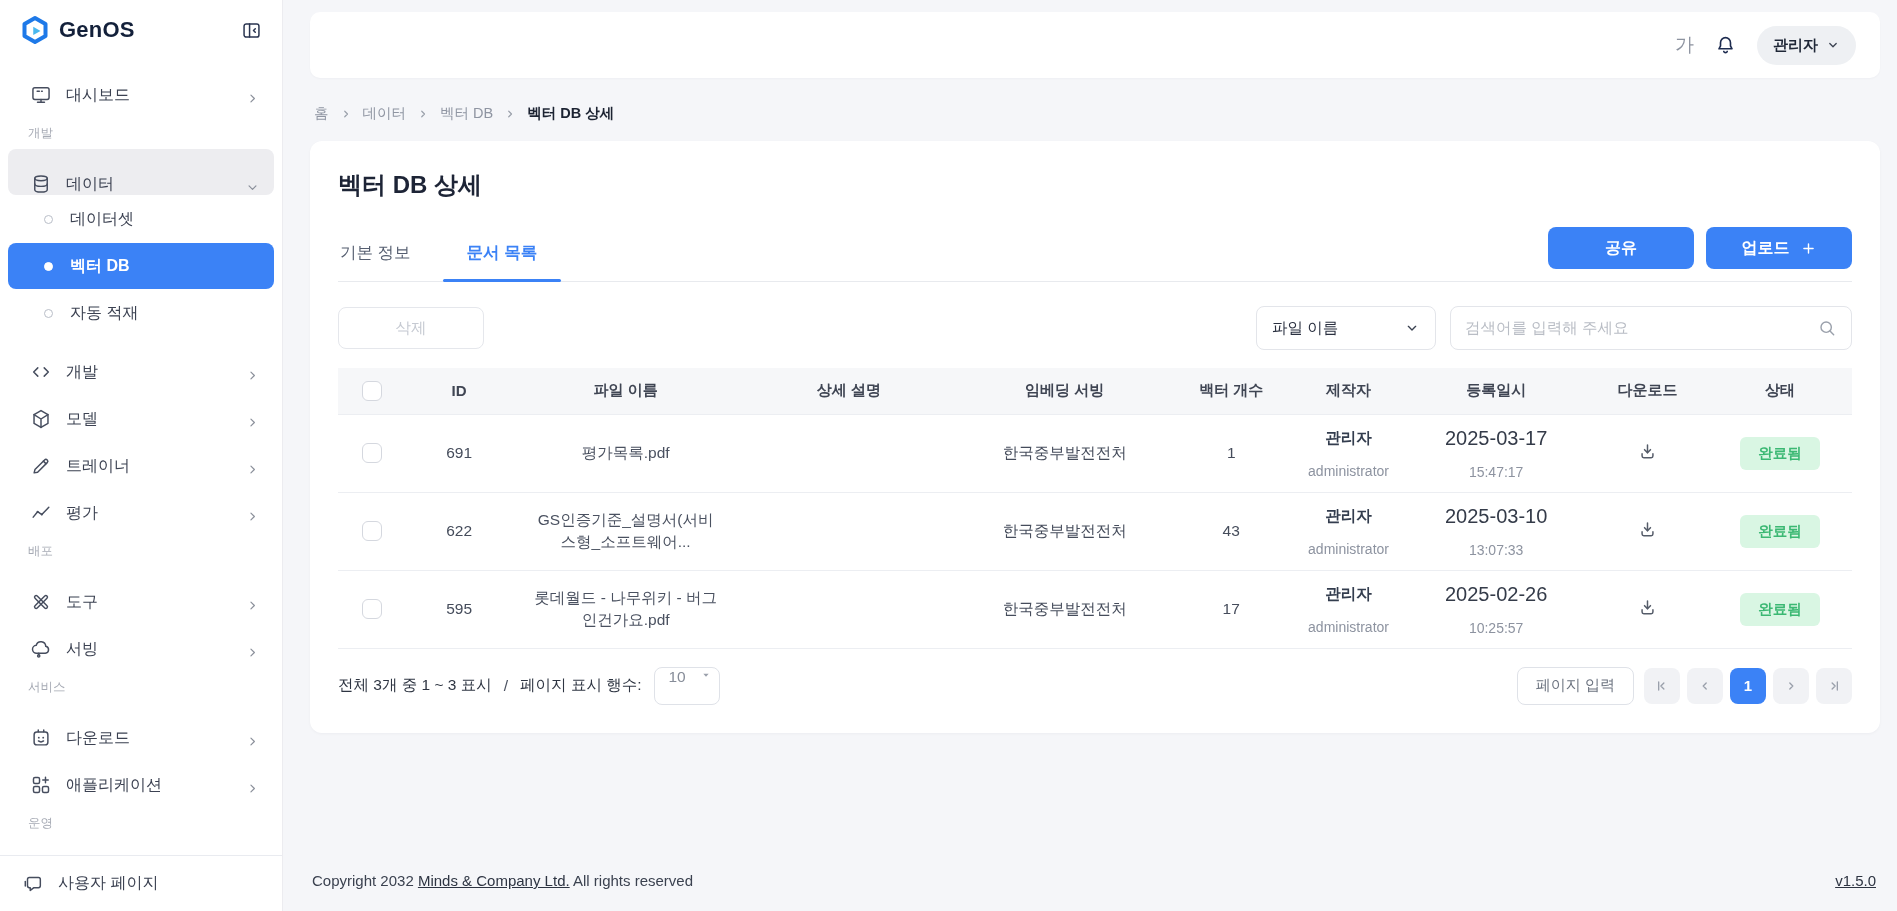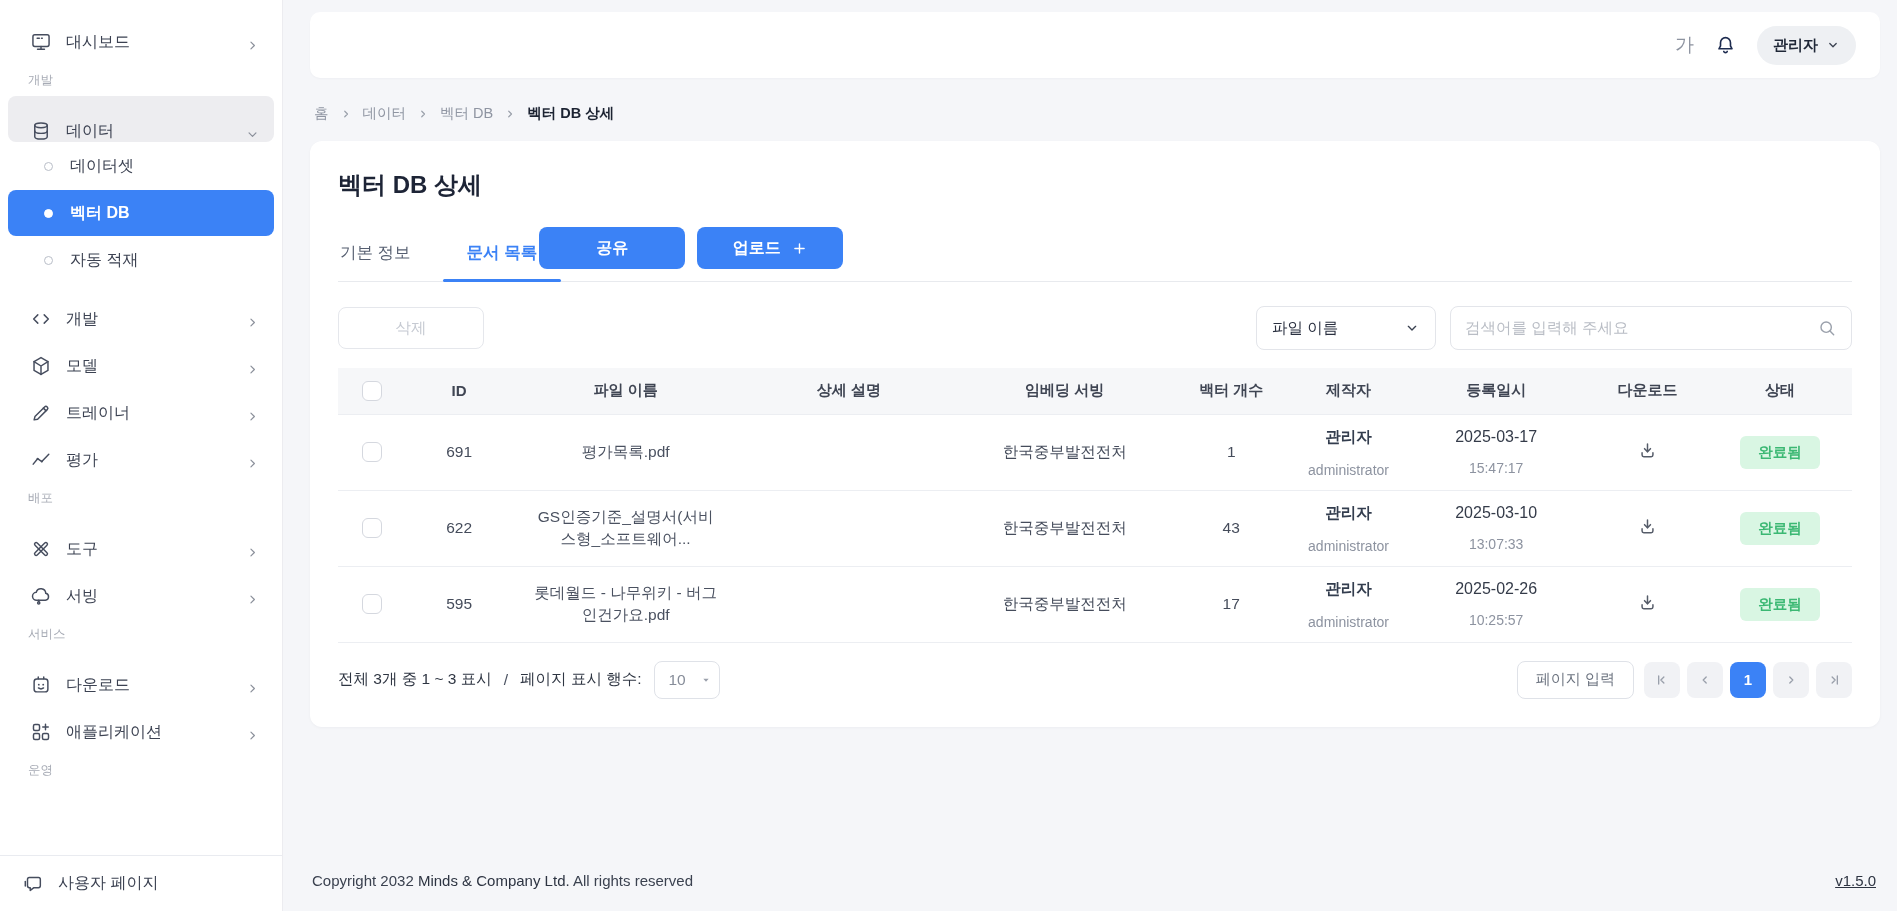--- a/index.html
+++ b/index.html
@@ -47,21 +47,21 @@
   .user-pill .chev { color: #3a4150; display: flex; }
 
   .breadcrumb { display: flex; align-items: center; gap: 11px; padding: 26px 4px 18px; font-size: 14.5px; color: #8f95a2; }
   .crumb { cursor: pointer; }
   .crumb-sep { display: flex; color: #9aa0ab; }
   .crumb--current { color: #1c2332; font-weight: 700; }
 
   .card { background: #fff; border-radius: 12px; padding: 26px 28px 6px; box-shadow: 0 1px 3px rgba(25,35,60,.04); }
   .page-title { font-size: 24px; font-weight: 700; color: #1d2436; margin: 2px 0 26px; }
 
-  .tabs-row { display: flex; align-items: center; border-bottom: 1px solid #e8eaee; }
+  .tabs-row { display: flex; justify-content: space-between; align-items: center; border-bottom: 1px solid #e8eaee; }
   .tabs { display: flex; gap: 52px; }
   .tab { padding: 14px 2px 17px; font-size: 16.5px; color: #555e70; cursor: pointer; position: relative; font-weight: 500; }
   .tab--active { color: #3b82f6; font-weight: 600; }
   .tab--active::after { content: ""; position: absolute; left: -22px; right: -22px; bottom: -1px; height: 3px;
                         background: #3b82f6; border-radius: 2px; }
   .head-actions { display: flex; gap: 12px; margin-bottom: 12px; }
   .btn-primary { height: 42px; min-width: 146px; border: none; border-radius: 8px; background: #3b82f6;
                  color: #fff; font-size: 16px; font-weight: 600; display: flex; align-items: center;
                  justify-content: center; gap: 10px; cursor: pointer; font-family: inherit; padding: 0 26px; }
 
@@ -82,50 +82,68 @@
 
   table { width: 100%; border-collapse: collapse; text-align: center; font-size: 15.5px; table-layout: fixed; }
   thead th { background: #f6f7f9; height: 46px; font-weight: 700; color: #3f4553; font-size: 15px; }
   tbody td { border-top: 1px solid #eceef2; padding: 12px 8px; color: #454c5b; height: 68px; vertical-align: middle; }
   tbody tr:last-child td { border-bottom: 1px solid #eceef2; }
   .cb { display: inline-block; width: 20px; height: 20px; border: 1.5px solid #d5d8df; border-radius: 6px;
         background: #fff; cursor: pointer; vertical-align: middle; }
   .cell-file { color: #4a5160; line-height: 1.45; padding-left: 22px; padding-right: 22px; }
   .cell-strong { font-weight: 700; color: #333d4e; font-size: 15.5px; }
   .cell-sub { color: #8d93a0; font-size: 14px; margin-top: 14px; }
-  .cell-date { color: #343b49; font-size: 16px; font-weight: 500; }
+  .cell-date { color: #343b49; font-size: 20px; font-weight: 500; }
   .dl-btn { background: none; border: none; color: #555c69; cursor: pointer; display: inline-flex; }
   .badge-done { display: inline-block; padding: 7px 18px; border-radius: 6px; font-size: 14.5px; font-weight: 600; }
 
   .table-footer { display: flex; justify-content: space-between; align-items: center; padding: 18px 0 22px; }
   .tf-left { display: flex; align-items: center; gap: 12px; font-size: 15.5px; color: #2e3542; }
   .tf-sep { color: #4a5160; }
   .rpp-select { height: 38px; min-width: 66px; border: 1px solid #dfe2e8; border-radius: 8px; display: flex;
-                align-items: center; justify-content: space-between; padding: 0 6px 0 14px; color: #878d99;
+                justify-content: space-between; padding: 0 6px 0 14px; color: #878d99;
                 font-size: 15.5px; cursor: pointer; background: #fff; gap: 6px; }
   .rpp-select .caret { color: #9aa0ab; display: flex; }
   .tf-right { display: flex; align-items: center; gap: 10px; }
   .page-input-btn { height: 38px; border: 1px solid #dfe2e8; border-radius: 8px; background: #fff; padding: 0 18px;
                     color: #6d7480; font-size: 15px; cursor: pointer; font-family: inherit; }
   .pager { display: flex; gap: 7px; }
   .pg-btn { width: 36px; height: 36px; border-radius: 8px; background: #f1f2f5; border: none; color: #9aa0ab;
             display: flex; align-items: center; justify-content: center; cursor: pointer; font-family: inherit; }
   .pg-btn--active { background: #3b82f6; color: #fff; font-weight: 700; font-size: 15px; }
 
   .page-footer { margin-top: auto; display: flex; justify-content: space-between; align-items: center;
                  padding: 24px 4px 22px 2px; font-size: 15px; color: #3b4250; }
-  .footer-link { color: #2d3442; cursor: pointer; }
+  .footer-link { text-decoration: underline; color: #2d3442; cursor: pointer; }
   .version-link { text-decoration: underline; color: #2d3442; cursor: pointer; font-weight: 500; text-align: right; }
 </style>
 </head>
 <body>
 
 <div class="app">
 
   <aside class="sidebar">
+    <div class="sidebar-head">
+      <div class="logo">
+        <span style="display:flex">
+          <svg width="30" height="30" viewBox="0 0 24 24">
+            <path d="M12 2.4 20.4 7.2v9.6L12 21.6 3.6 16.8V7.2Z" fill="#fff" stroke="#1e79e8" stroke-width="3.2" stroke-linejoin="round"></path>
+            <path d="M10.6 9.4 16.4 12.7 10.6 16Z" fill="#49b8ef"></path>
+          </svg>
+        </span>
+        <span class="logo-text">GenOS</span>
+      </div>
+      <button class="collapse-btn">
+        <svg width="21" height="21" viewBox="0 0 24 24" fill="none" stroke="currentColor" stroke-width="1.7" stroke-linecap="round" stroke-linejoin="round">
+          <rect x="3.5" y="4.5" width="17" height="15" rx="2.5"></rect>
+            <path d="M9.8 4.5v15"></path>
+            <path d="m16.3 10-2 2 2 2"></path>
+        </svg>
+      </button>
+    </div>
     <nav class="sidebar-nav">
         <div class="nav-item">
           <span class="nav-icon">
             <svg width="22" height="22" viewBox="0 0 24 24" fill="none" stroke="currentColor" stroke-width="1.6" stroke-linecap="round" stroke-linejoin="round">
               <rect x="3.2" y="4.2" width="17.6" height="12.6" rx="2"></rect>
               <path d="M12 16.8v3"></path>
               <path d="M8.2 19.8h7.6"></path>
               <path d="M7.8 8h2.4"></path>
               <path d="M12.6 8h.8"></path>
             </svg>

